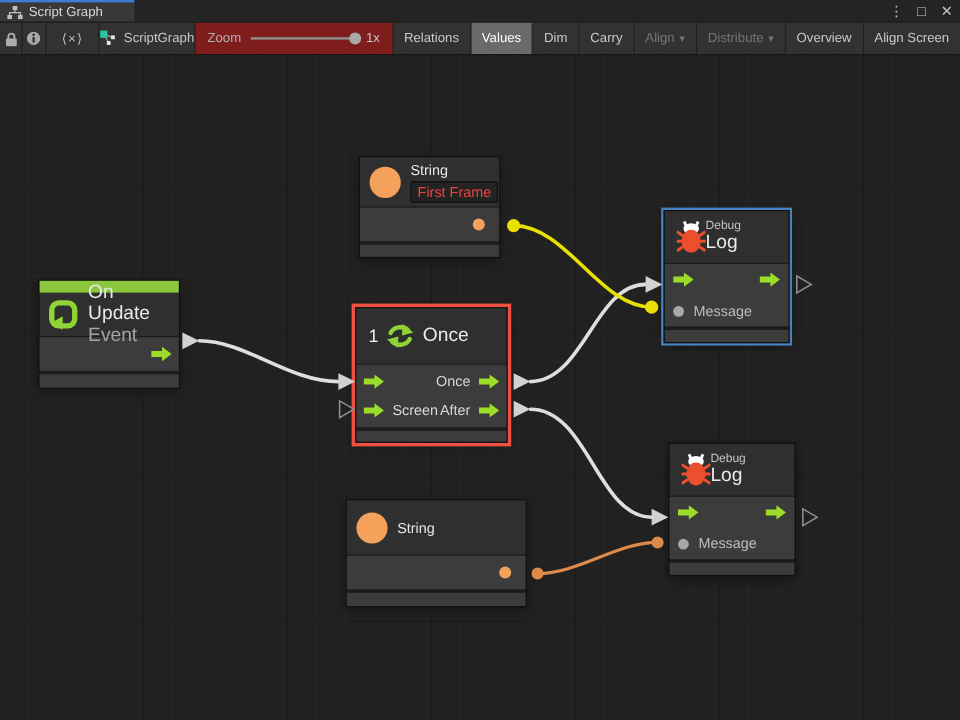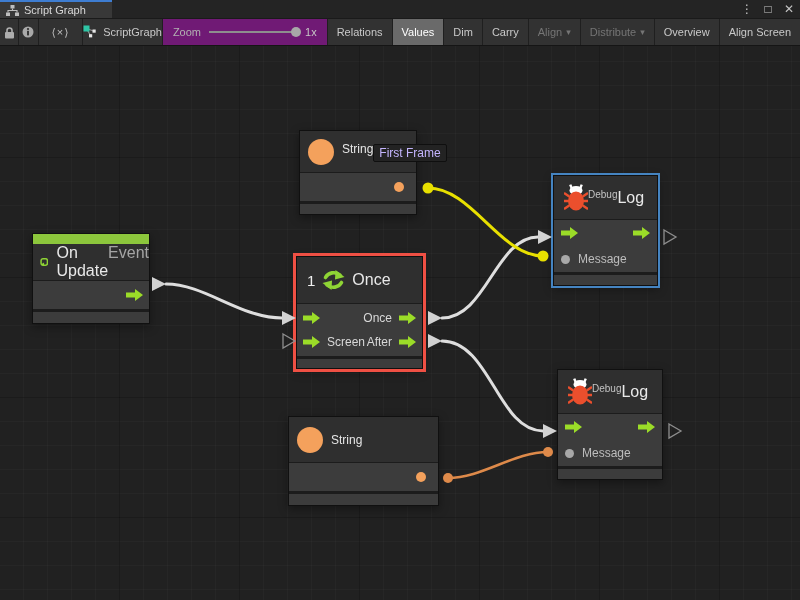--- a/index.html
+++ b/index.html
@@ -16,21 +16,21 @@
   .win-controls span { color:#C4C4C4; font-size:12px; line-height:18px; width:14px; text-align:center; cursor:default; }
 
   
   .toolbar { position:absolute; left:0; top:18px; width:800px; height:28px; background:#2E2E2E;
              border-top:1px solid #1A1A1A; border-bottom:1px solid #151515; display:flex; }
   .tbtn { height:100%; display:flex; align-items:center; justify-content:center;
           background:#323232; border-right:1px solid #1F1F1F; color:#C9C9C9; font-size:11px; white-space:nowrap; }
   .tbtn.icononly { width:29px; }
   .tbtn.code { width:66px; color:#BFBFBF; font-size:11px; letter-spacing:1px; }
   .tbtn.graphbtn { width:112px; gap:6px; }
-  .zoomgrp { flex:1; display:flex; align-items:center; gap:8px; padding:0 10px; background:#701a75;
+  .zoomgrp { flex:1; display:flex; align-items:center; gap:8px; padding:0 10px; background:#7f1d1d;
              border-right:1px solid #1F1F1F;text-align:right; }
   .zoom-label { color:#B2B2B2; font-size:11px; }
   .track { position:relative; width:88px; height:2px; background:#8E8E8E; }
   .handle { position:absolute; right:-4px; top:-4px; width:10px; height:10px; border-radius:50%; background:#A8A8A8; }
   .zoom-value { color:#C6C6C6; font-size:11px; }
   .tbtn.pad { padding:0 9px; }
   .tbtn.active { background:#6A6A6A; color:#FFFFFF; }
   .tbtn.disabled { color:#757575; }
   .caret { font-size:9px; margin-left:4px; }
 
@@ -51,21 +51,21 @@
   .body { background:#3C3C3C; margin-top:1px; }
   .ftr { background:#3C3C3C; margin-top:3px; height:10px; }
   .row { display:flex; align-items:center; }
   .title { font-size:12px; color:#E6E6E6; }
   .title-lg { font-size:16px; color:#E9E9E9; }
   .subtitle { font-size:16px; color:#A5A5A5; }
   .kicker { font-size:10px; color:#C3C3C3; }
   .portlabel { font-size:12px; color:#D8D8D8; }
   .msg { font-size:12px; color:#BDBDBD; }
   .field { background:#232323; border:1px solid #0F0F0F; border-radius:2px; padding:1px 5px;
-           font-size:12px; color:#c4b5fd; margin-top:2px; white-space:nowrap; }
+           font-size:12px; color:#ef4444; margin-top:2px; white-space:nowrap; }
   .dot-orange { width:10px; height:10px; border-radius:50%; background:#F4A15C; }
   .dot-gray { width:9px; height:9px; border-radius:50%; background:#A8A8A8; }
   .circle-orange { width:26px; height:26px; border-radius:50%; background:#F4A15C; flex:0 0 auto; }
   .garrow { fill:#9BDC28; flex:0 0 auto; }
 
   
   .n-string-top { left:299px; top:130px; width:118px; }
   .n-string-top .hdr { height:41px; padding-left:8px; gap:8px; }
   .n-string-top .body { height:28px; display:flex; align-items:center; justify-content:flex-end; padding-right:12px; }
 
@@ -87,21 +87,21 @@
                  box-shadow:0 0 0 2px #4584C1, 0 3px 9px rgba(0,0,0,0.38); }
   .n-debug-bottom { left:557px; top:369px; width:106px; }
   .n-debug-top .hdr, .n-debug-bottom .hdr { height:43px; padding-left:10px; gap:0; }
   .n-debug-top .row, .n-debug-bottom .row { height:26px; padding:0 7px; gap:8px; }
 
   .n-string-bottom { left:288px; top:416px; width:151px; }
   .n-string-bottom .hdr { height:45px; padding-left:8px; gap:8px; }
   .n-string-bottom .body { height:28px; display:flex; align-items:center; justify-content:flex-end; padding-right:12px; }
   .n-string-bottom .ftr { height:11px; }
 
-  .hcol { display:flex; flex-direction:row; justify-content:space-between; }
+  .hcol { display:flex; flex-direction:column; justify-content:space-between; }
 
   
   .wires { position:absolute; left:0; top:0; width:800px; height:600px; z-index:20; pointer-events:none; }
 </style>
 </head>
 <body>
 
 <svg width="0" height="0" style="position:absolute">
   <defs>
     <polygon id="i-green-arrow" points="0,3.5 9,3.5 9,0 17,6 9,12 9,8.5 0,8.5"></polygon>

